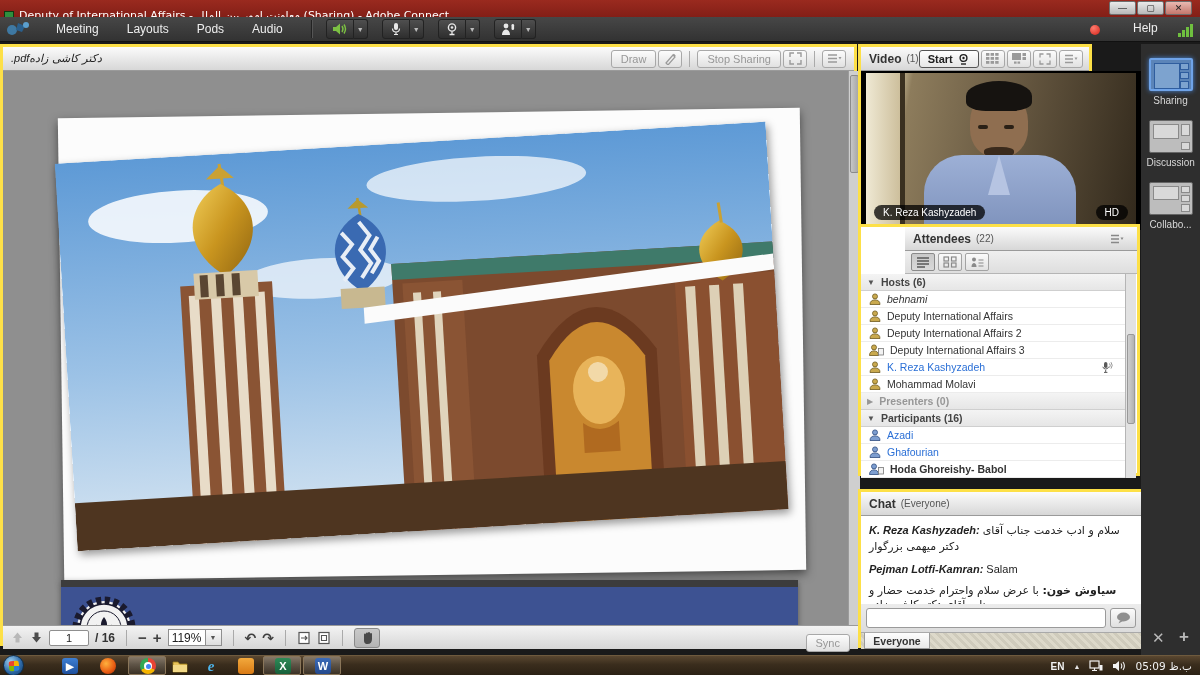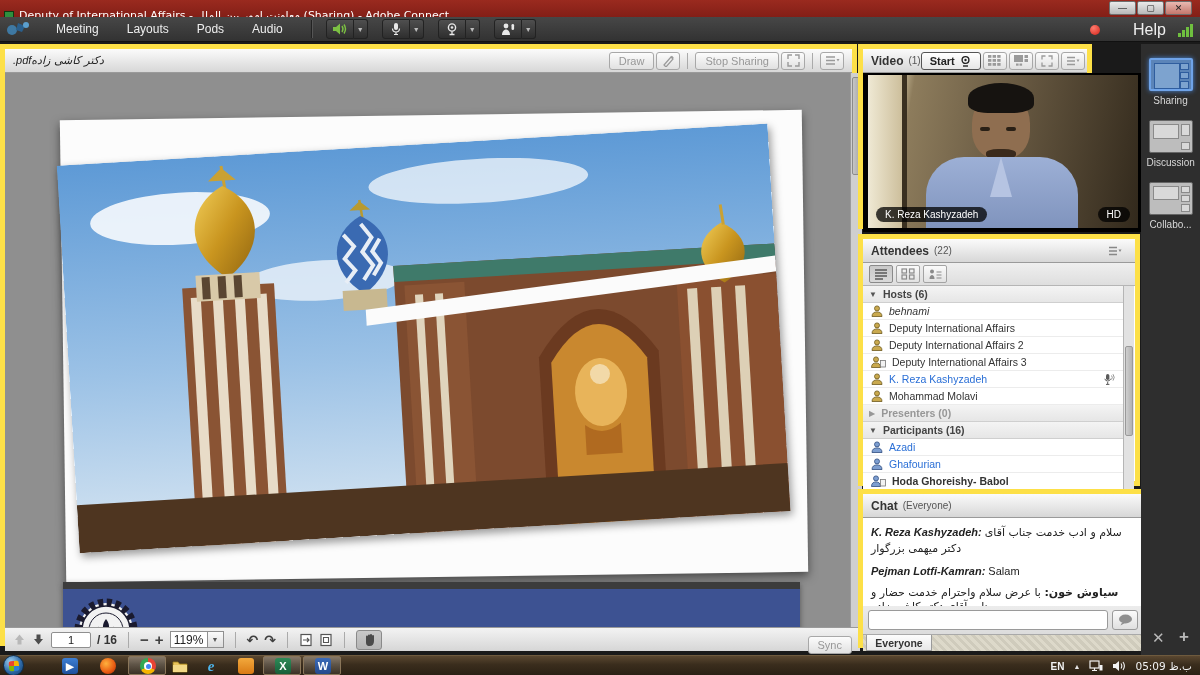--- a/index.html
+++ b/index.html
@@ -31,21 +31,21 @@
   .mbtn { height:20px; border:1px solid #222; border-radius:3px 0 0 3px;
     background:linear-gradient(#4f4f4f,#2e2e2e); display:inline-flex; align-items:center;
     justify-content:center; width:28px; }
   .mdd { height:20px; width:14px; border:1px solid #222; border-left:none; border-radius:0 3px 3px 0;
     background:linear-gradient(#4f4f4f,#2e2e2e); color:#bbb; font-size:7px;
     display:inline-flex; align-items:center; justify-content:center; }
   .mgroup { display:flex; margin-left:14px; }
   .vsep-dark { width:1px; height:18px; background:#222; margin-left:14px; box-shadow:1px 0 0 #555; }
 
   
-  .pod { position:absolute; background:#fff; border:5px solid #fde047; }
+  .pod { position:absolute; background:#fff; border:3px solid #fde047; }
   .pod-header { height:24px; background:linear-gradient(#fbfbfb,#d7d7d7);
     border-bottom:1px solid #9a9a9a; display:flex; align-items:center;
     padding:0 8px; font-size:12px; color:#333; }
   .pod-title { font-weight:bold; }
   .pod-count { font-size:10px; color:#555; margin-left:5px; }
   .pod-menu { margin-left:auto; display:flex; align-items:center; gap:2px; color:#666; }
   .chrome-btn { display:inline-flex; align-items:center; justify-content:center;
     border:1px solid #a8a8a8; border-radius:3px; background:linear-gradient(#fcfcfc,#e1e1e1);
     color:#979797; font-size:11px; height:18px; padding:0 9px; }
   .icon-btn { width:24px; padding:0; }
@@ -92,21 +92,21 @@
   #video-body { position:absolute; left:0; top:24px; width:280px; height:159px; background:#000; }
   #video-img { position:absolute; left:5px; top:2px; width:270px; height:153px; overflow:hidden;
     background:linear-gradient(100deg,#e3dcc6 0%,#d6c9a6 10%,#8d7c5c 16%,#6b5c44 48%,#463b2a 82%,#32291c 100%); }
   #start-btn { display:inline-flex; align-items:center; gap:4px; border:1px solid #555;
     border-radius:3px; background:linear-gradient(#fff,#e6e6e6); height:18px; padding:0 8px;
     font-size:11px; font-weight:bold; color:#222; }
   .tag-pill { position:absolute; bottom:6px; background:rgba(0,0,0,.75); color:#fff;
     font-size:10px; padding:2px 9px; border-radius:9px; }
 
   
-  #attendees-pod { left:858px; top:234px; width:282px; height:252px; }
+  #attendees-pod { left:858px; top:224px; width:282px; height:252px;padding-left:44px; }
   #att-toolbar { height:23px; background:linear-gradient(#efefef,#dedede); border-bottom:1px solid #b5b5b5;
     display:flex; align-items:center; gap:3px; padding:0 6px; }
   .att-tb-btn { width:24px; height:18px; border:1px solid #a3a3a3; border-radius:2px;
     background:linear-gradient(#fafafa,#e2e2e2); display:flex; align-items:center; justify-content:center; }
   .att-tb-btn.pressed { background:linear-gradient(#c9c9c9,#d9d9d9); border-color:#8a8a8a; }
   #att-list { position:absolute; left:0; top:47px; width:270px; height:204px; background:#fff; overflow:hidden; }
   .grp-hdr { height:17px; background:linear-gradient(#f4f4f4,#e6e6e6); border-bottom:1px solid #cfcfcf;
     display:flex; align-items:center; gap:6px; padding:0 6px; font-size:10.5px; font-weight:bold; color:#444; }
   .grp-hdr .tri { font-size:8px; color:#555; }
   .grp-hdr.dim { color:#979797; } .grp-hdr.dim .tri { color:#979797; }
@@ -151,21 +151,21 @@
   .layout-thumb.active { background:#5b84b8; border:2px solid #6fa3e8; box-shadow:0 0 5px #4a86d8; }
   .layout-thumb.active .pane-a,.layout-thumb.active .pane-b,
   .layout-thumb.active .pane-c,.layout-thumb.active .pane-d { background:#7da3cf; border-color:#2f5d9e; }
   .layout-label { margin-top:4px; font-size:10px; color:#d8d8d8; }
   #pods-x { position:absolute; left:11px; top:585px; color:#b9b9b9; font-size:15px; font-weight:bold; }
   #pods-plus { position:absolute; left:38px; top:583px; color:#b9b9b9; font-size:17px; font-weight:bold; }
 
   
   #rec-dot { left:1090px; top:25px; width:10px; height:10px; border-radius:50%;
     background:radial-gradient(circle at 35% 30%,#ff7b6e,#d42318); }
-  #help-label { left:1133px; top:21px; color:#eee; font-size:16px;text-align:right; }
+  #help-label { left:1133px; top:21px; color:#eee; font-size:12px;text-align:right; }
   #sig-bars { left:1178px; top:24px; display:flex; align-items:flex-end; gap:1px; }
   #sig-bars i { display:block; width:3px; background:#6fbf3f; }
 
   
   #taskbar { left:0; top:655px; width:1200px; height:20px;
     background:linear-gradient(#5a4730,#3a2d1d 45%,#2b2114);
     border-top:1px solid #6e5a3e; display:block; }
   #orb { position:absolute; left:3px; top:-1px; width:21px; height:21px; border-radius:50%;
     background:radial-gradient(circle at 35% 30%,#9ed2f2,#2f6aa8 55%,#123c66); border:1px solid #0b2d4e;
     display:flex; align-items:center; justify-content:center; }

